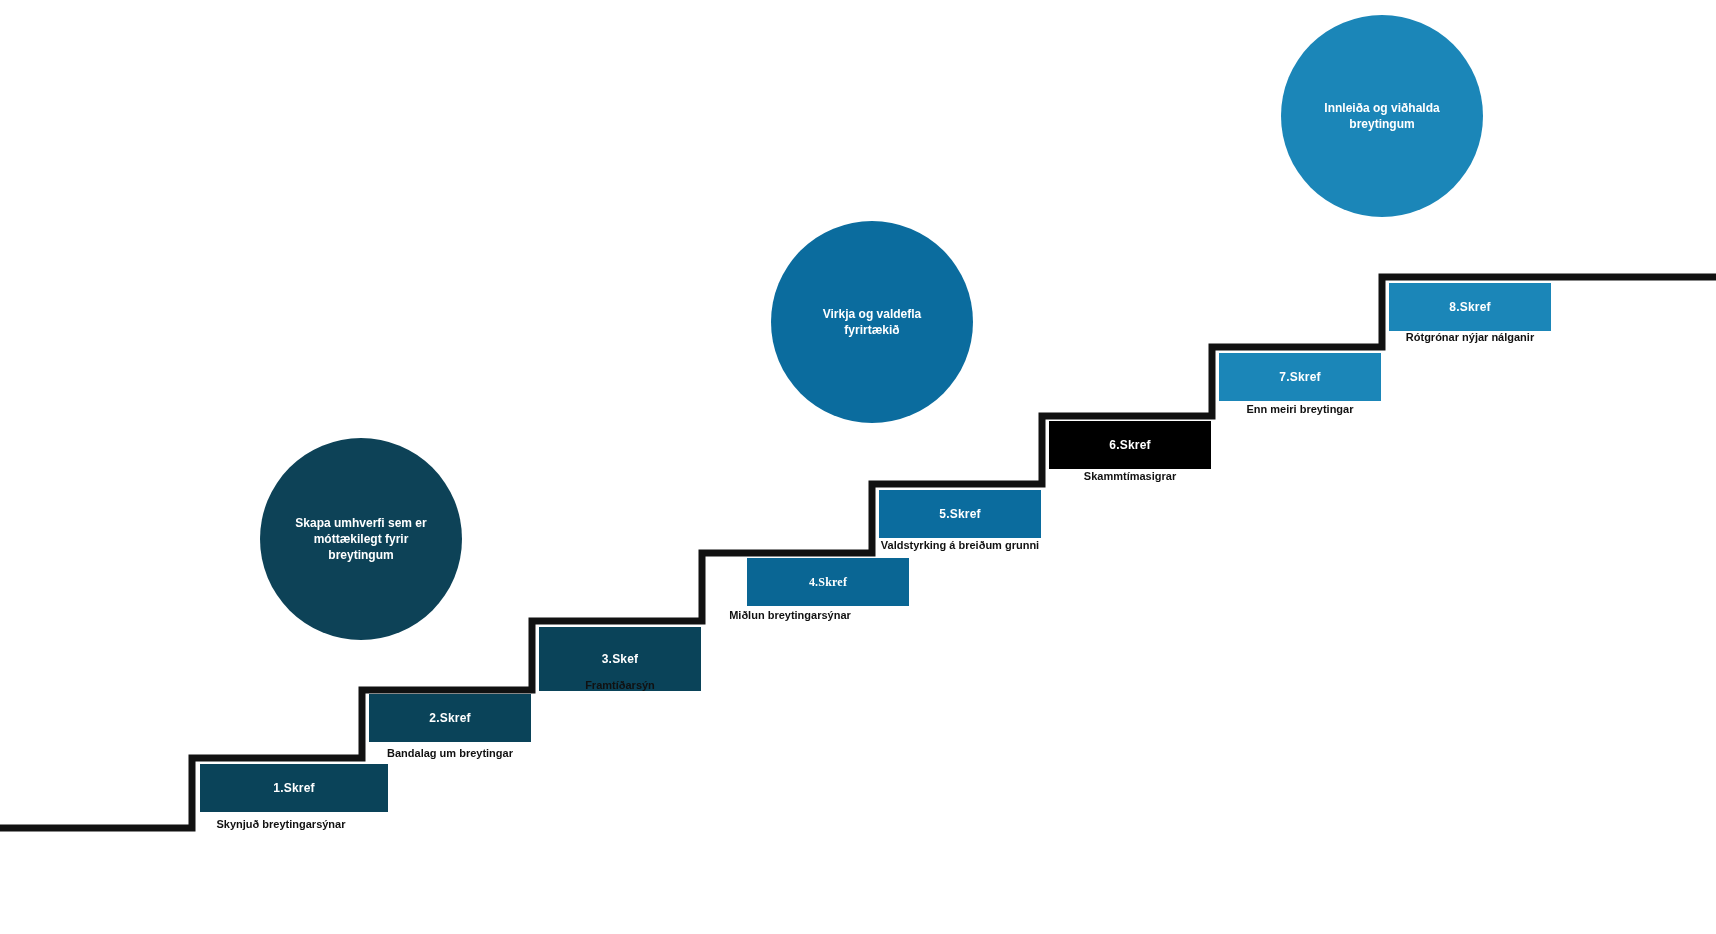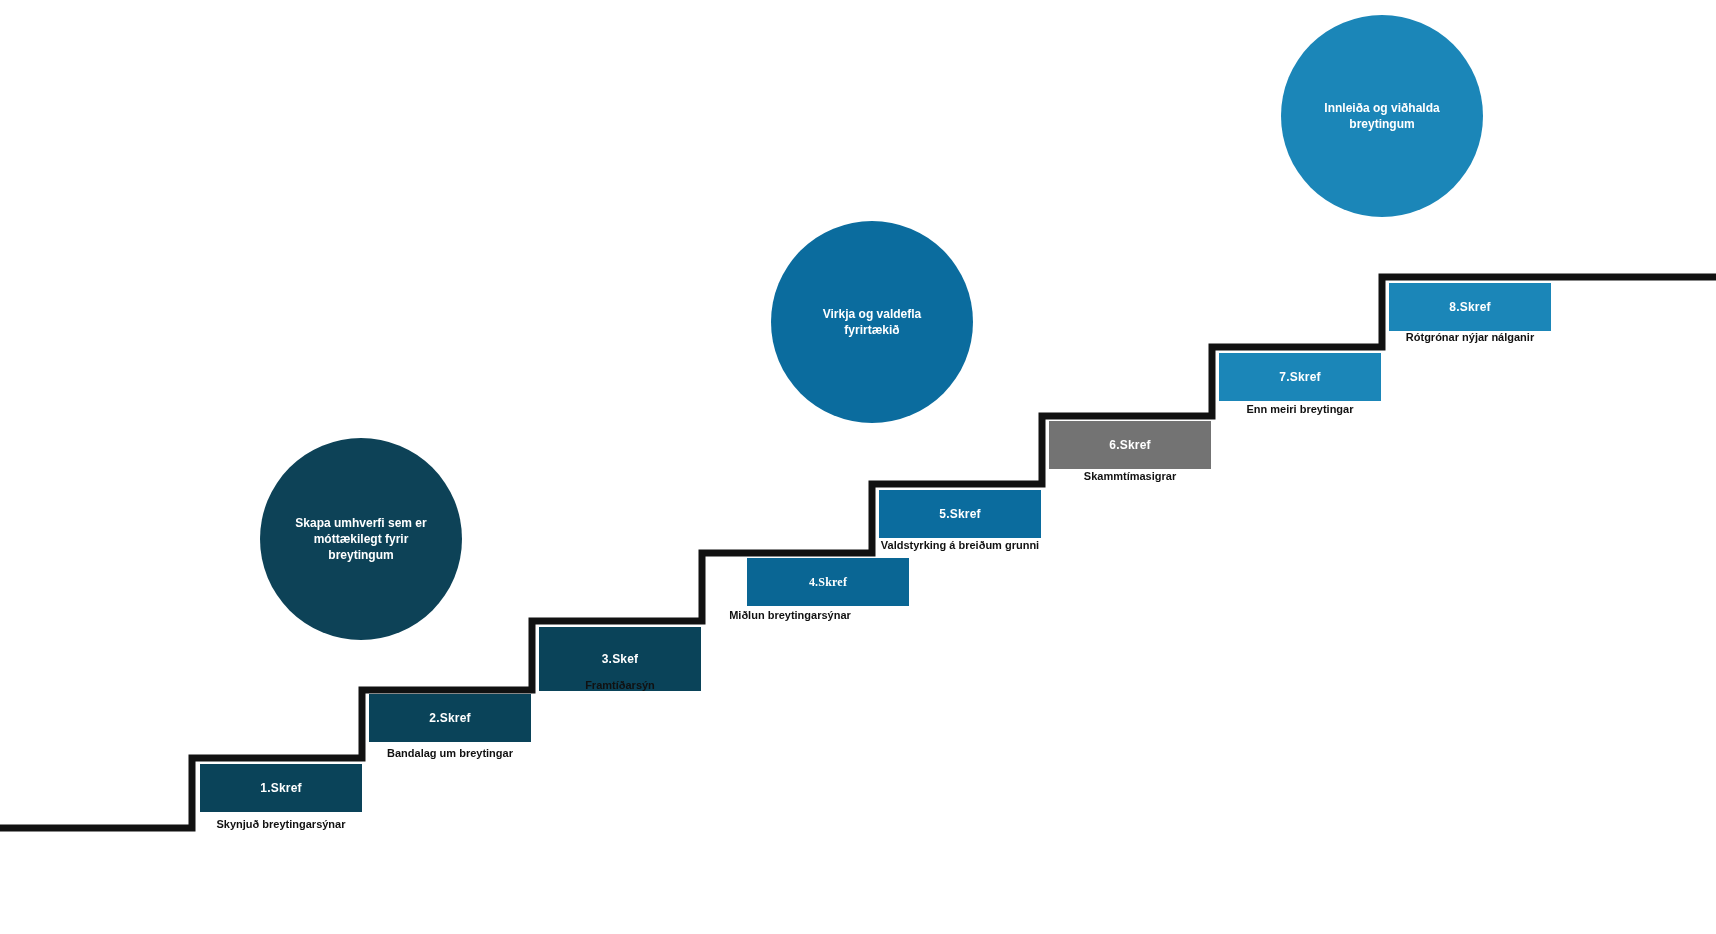--- a/index.html
+++ b/index.html
@@ -70,42 +70,42 @@
 </head>
 <body>
 
 <div id="stage">
 
   <svg id="stairline" viewBox="0 0 1716 934" preserveAspectRatio="none" aria-hidden="true">
     <polyline points="0,828 192,828 192,758 362,758 362,690 532,690 532,621 702,621 702,553 872,553 872,484 1042,484 1042,416 1212,416 1212,347 1382,347 1382,277 1716,277" fill="none" stroke="#111111" stroke-width="7" stroke-linejoin="miter" stroke-linecap="butt"></polyline>
   </svg>
 
   <div id="steps-layer">
-      <div class="step" style="left: 200px; top: 764px; width: 162px; height: 48px;">
+      <div class="step" style="left: 200px; top: 764px; width: 188px; height: 48px;">
         <div class="step-box" style="height: 48px; background: rgb(10, 67, 89);">1.Skref</div>
       </div>
       <div class="step-caption" style="left: 281px; top: 818px; position: absolute; transform: translateX(-50%);">Skynjuð breytingarsýnar</div>
       <div class="step" style="left: 369px; top: 694px; width: 162px; height: 48px;">
         <div class="step-box" style="height: 48px; background: rgb(10, 67, 89);">2.Skref</div>
       </div>
       <div class="step-caption" style="left: 450px; top: 747px; position: absolute; transform: translateX(-50%);">Bandalag um breytingar</div>
       <div class="step" style="left: 539px; top: 627px; width: 162px; height: 48px;">
         <div class="step-box" style="height: 64px; background: rgb(10, 67, 89);">3.Skef</div>
       </div>
       <div class="step-caption" style="left: 620px; top: 679px; position: absolute; transform: translateX(-50%);">Framtíðarsýn</div>
       <div class="step" style="left: 747px; top: 558px; width: 162px; height: 40px; font-family: Liberation Serif, serif;">
         <div class="step-box" style="height: 48px; background: rgb(10, 102, 148);">4.Skref</div>
       </div>
       <div class="step-caption" style="left: 790px; top: 609px; position: absolute; transform: translateX(-50%);">Miðlun breytingarsýnar</div>
       <div class="step" style="left: 879px; top: 490px; width: 162px; height: 48px;">
         <div class="step-box" style="height: 48px; background: rgb(11, 108, 158);">5.Skref</div>
       </div>
       <div class="step-caption" style="left: 960px; top: 539px; position: absolute; transform: translateX(-50%);">Valdstyrking á breiðum grunni</div>
       <div class="step" style="left: 1049px; top: 421px; width: 162px; height: 48px;">
-        <div class="step-box" style="height: 48px; background: #737373;">6.Skref</div>
+        <div class="step-box" style="height: 48px; background: #000000;">6.Skref</div>
       </div>
       <div class="step-caption" style="left: 1130px; top: 470px; position: absolute; transform: translateX(-50%);">Skammtímasigrar</div>
       <div class="step" style="left: 1219px; top: 353px; width: 162px; height: 48px;">
         <div class="step-box" style="height: 48px; background: rgb(27, 134, 184);">7.Skref</div>
       </div>
       <div class="step-caption" style="left: 1300px; top: 403px; position: absolute; transform: translateX(-50%);">Enn meiri breytingar</div>
       <div class="step" style="left: 1389px; top: 283px; width: 162px; height: 48px;">
         <div class="step-box" style="height: 48px; background: rgb(27, 134, 184);">8.Skref</div>
       </div>
       <div class="step-caption" style="left: 1470px; top: 331px; position: absolute; transform: translateX(-50%);">Rótgrónar nýjar nálganir</div>

